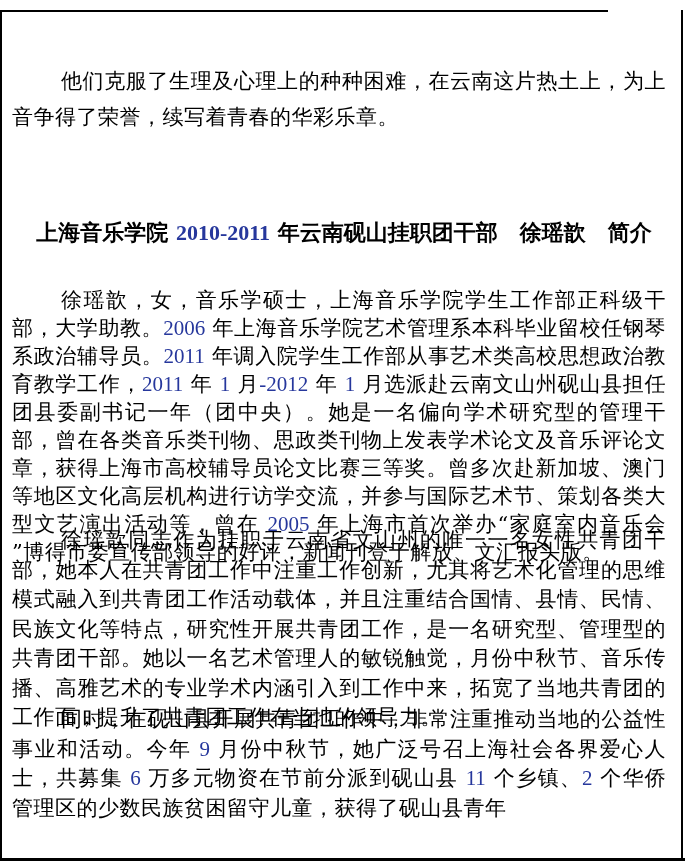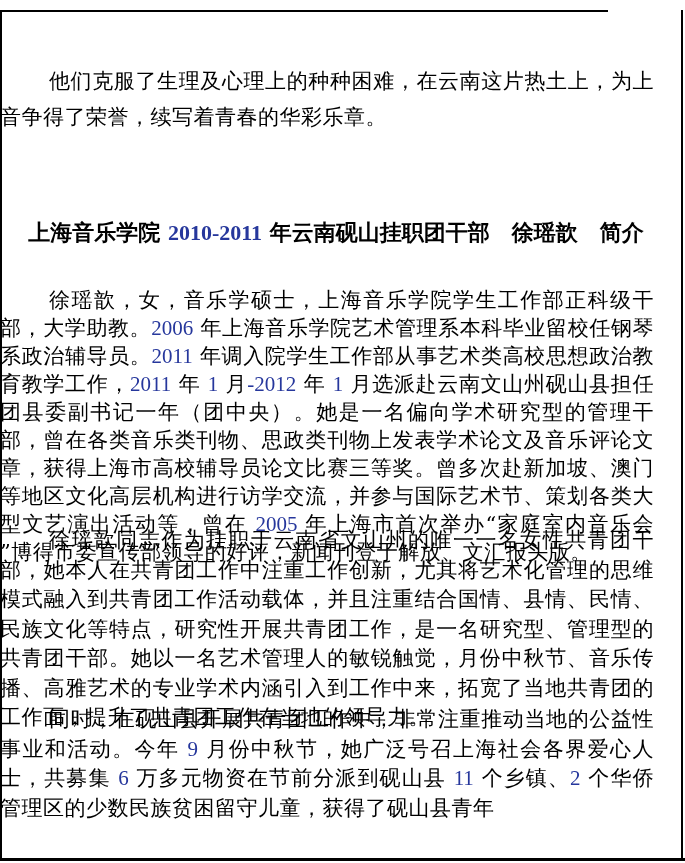--- a/index.html
+++ b/index.html
@@ -20,36 +20,36 @@
     position: absolute;
     background: #000000;
   }
   .border-left   { left: 0;   top: 10px;  width: 2px;  height: 851px; }
   .border-top    { left: 0;   top: 10px;  width: 608px; height: 2px; }
   .border-right  { left: 681px; top: 10px; width: 2px;  height: 851px; }
   .border-bottom { left: 0;   top: 858px; width: 685px; height: 3px; }
 
   .para {
     position: absolute;
-    left: 0;
+    left: 12px;
     width: 654px;
     font-size: 21px;
     text-align: justify;
     text-justify: inter-ideograph;
     letter-spacing: 0.5px;
     word-break: break-all;
   }
   .para1 {
     top: 42px;
     line-height: 36px;
     text-indent: 49px;
   }
   .doc-title {
     position: absolute;
-    left: 0;
+    left: 8px;
     top: 202px;
     width: 672px;
     text-align: center;
     font-size: 22px;
     font-weight: bold;
     line-height: 30px;
   }
   .para2 { top: 265px; line-height: 28px; text-indent: 49px; }
   .para3 { top: 505px; line-height: 29.5px; text-indent: 49px; }
   .para4 { top: 686px; line-height: 29.5px; text-indent: 49px; margin-top: 19px; }

